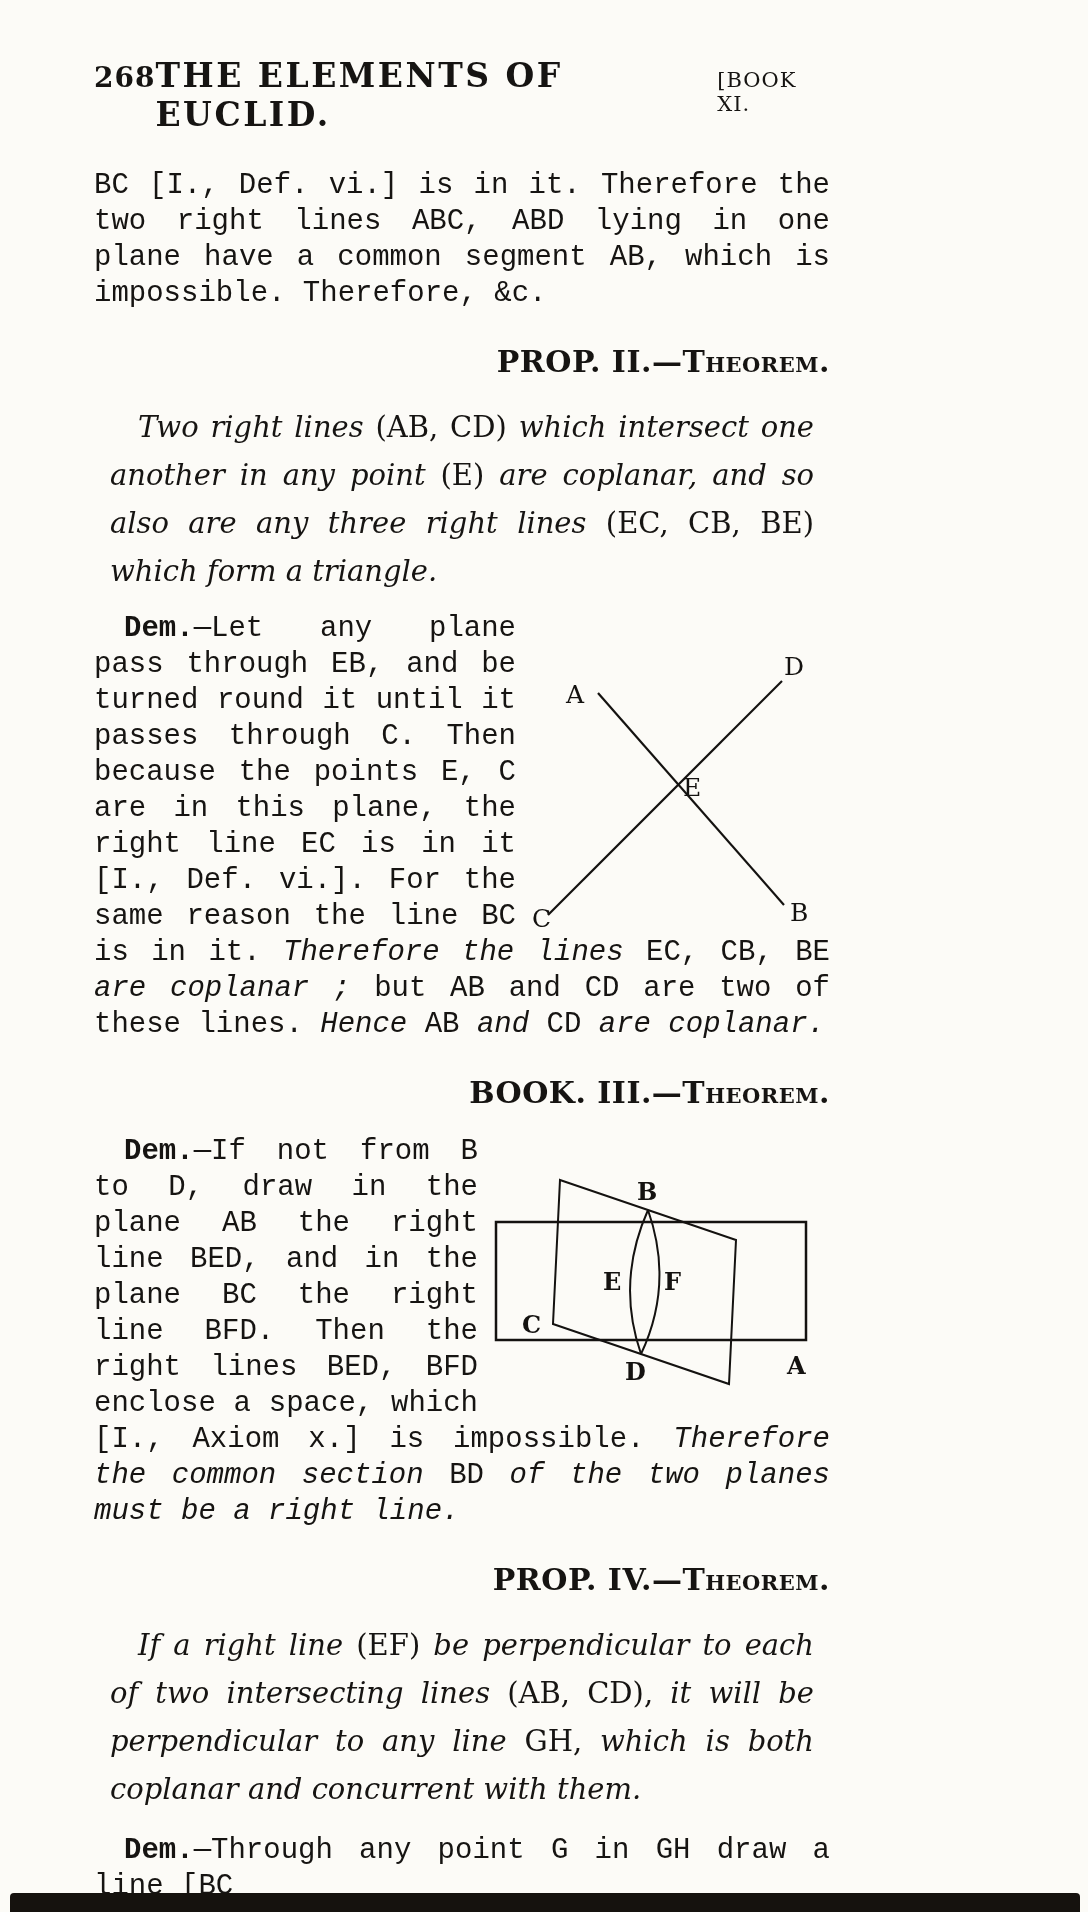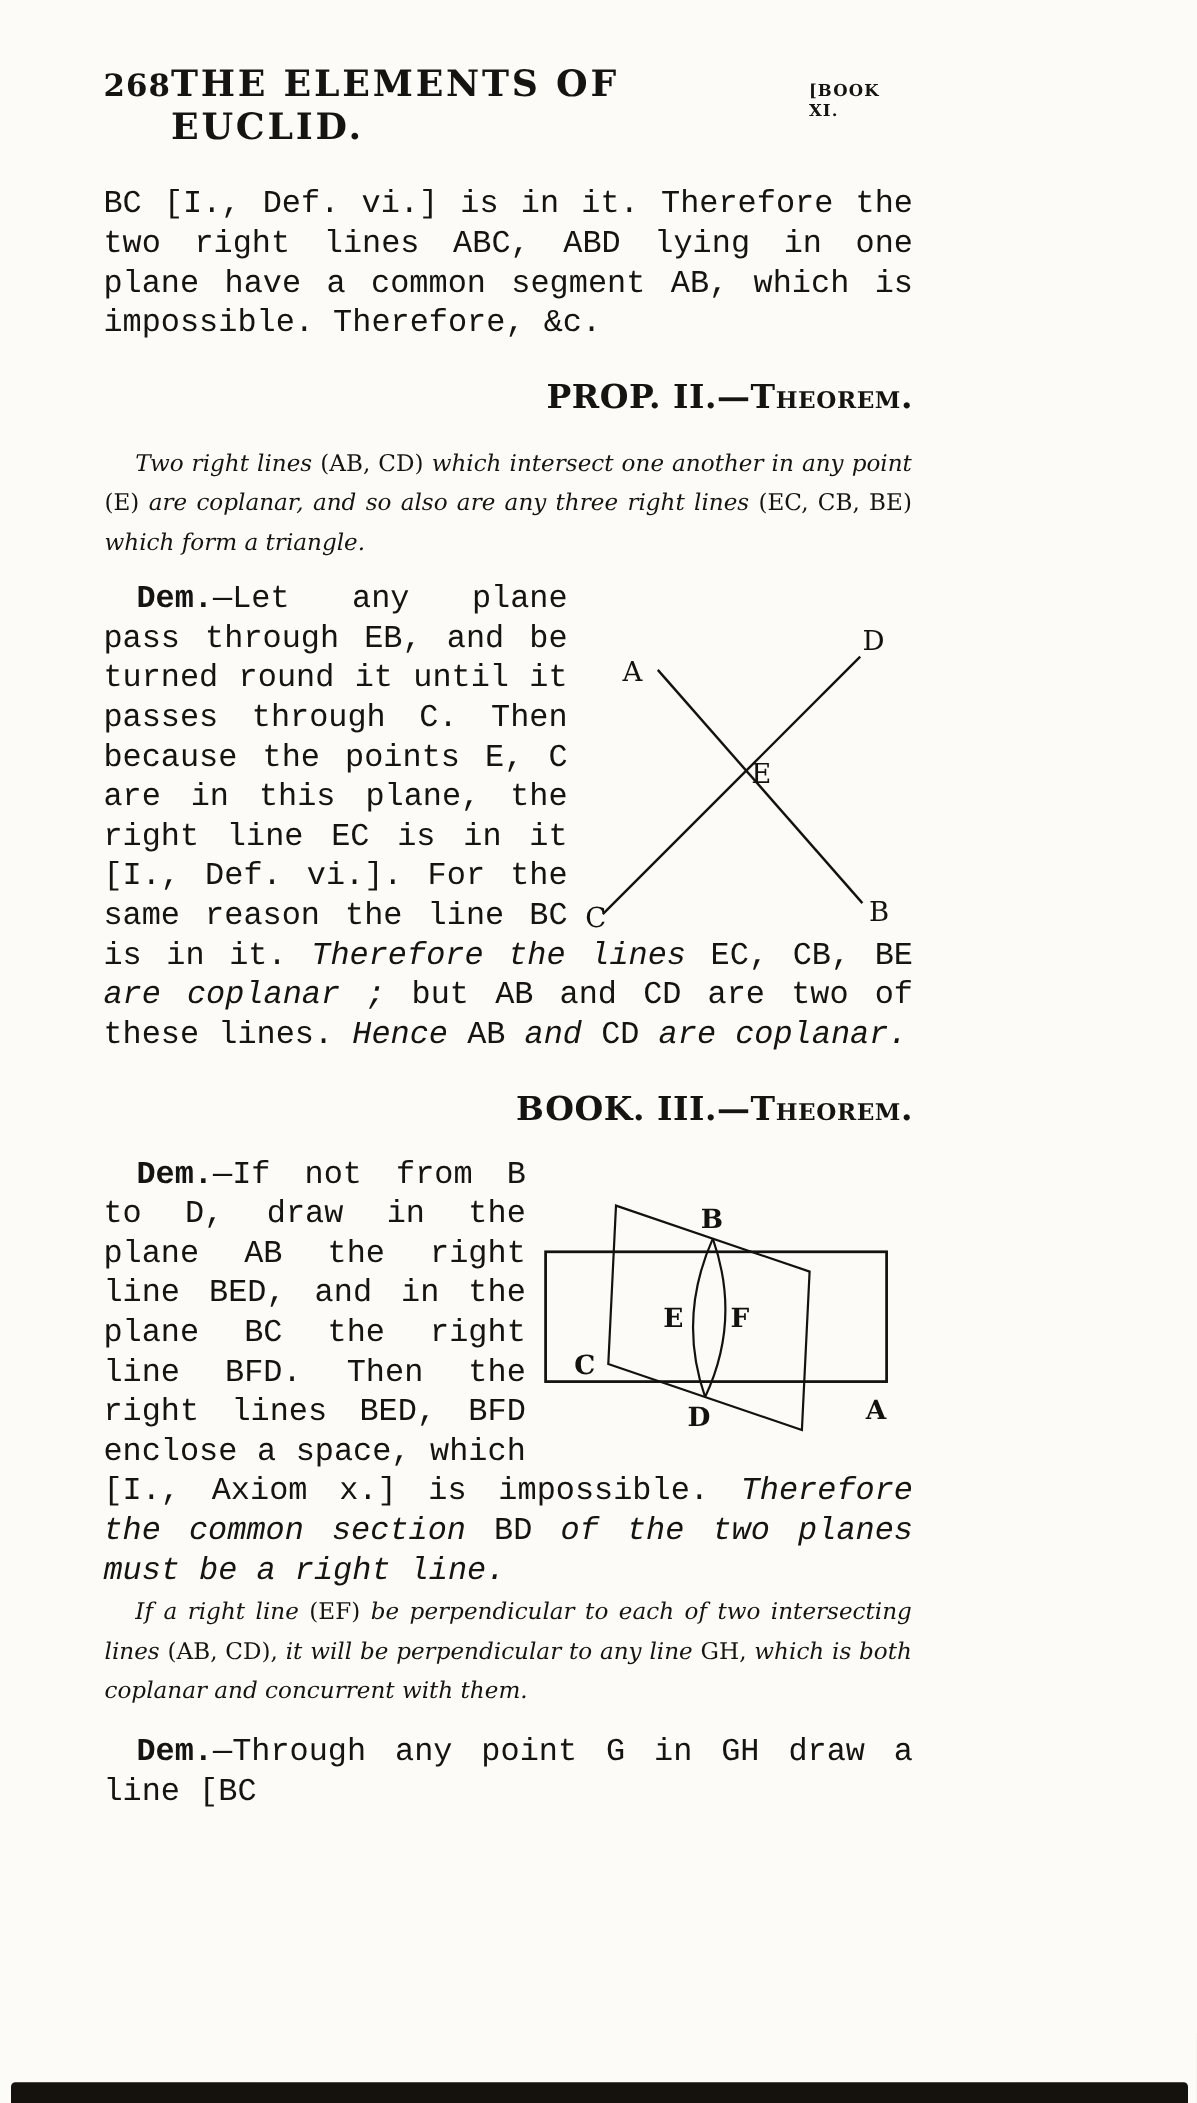--- a/index.html
+++ b/index.html
@@ -19,21 +19,21 @@
   .content { width: 736px; margin-left: 94px; }
 
   .header {
     display: flex;
     justify-content: space-between;
     align-items: baseline;
     padding-top: 56px;
   }
   .page-num { font-size: 28px; font-weight: bold; letter-spacing: 1px; }
   .running-title { font-size: 33px; font-weight: bold; letter-spacing: 2.5px; }
-  .book-ref { font-size: 15px; font-weight: bold; letter-spacing: 1px; }
+  .book-ref { font-size: 21px; font-weight: normal; letter-spacing: 1px; }
 
   .body-text {
     font-size: 29px;
     line-height: 36px;
     text-align: justify;
     hyphens: none;
     margin: 0;
     font-family: Liberation Mono, monospace;
   }
   .intro { margin-top: 34px; }
@@ -41,25 +41,25 @@
   .prop-heading {
     font-size: 30px;
     font-weight: bold;
     font-variant: small-caps;
     text-align: right;
     letter-spacing: 0.5px;
     margin: 32px 0 24px;
   }
 
   .enun {
-    font-size: 21px;
-    line-height: 36px;
+    font-size: 29px;
+    line-height: 48px;
     text-align: justify;
     text-indent: 28px;
-    margin: 1px;
+    margin: 16px;
   }
   .center-last { text-align-last: center; }
 
   .dem-wrap { margin-top: 16px; }
   .dem-wrap::after { content: ""; display: block; clear: both; }
   .indent { text-indent: 30px; }
 
   .seg-b { font-weight: bold; }
   .seg-i { font-style: italic; }
 
@@ -133,20 +133,21 @@
           <text x="113" y="118">E</text>
           <text x="174" y="118">F</text>
           <text x="32" y="161">C</text>
           <text x="135" y="208">D</text>
           <text x="297" y="202">A</text>
         </svg>
       </figure>
       <div class="body-text indent"><span class="seg-b">Dem.</span><span>—If not from B to D, draw in the plane AB the right line BED, and in the plane BC the right line BFD. Then the right lines BED, BFD enclose a space, which [I., Axiom x.] is impossible. </span><span class="seg-i">Therefore the common section </span><span>BD </span><span class="seg-i">of the two planes must be a right line.</span></div>
     </div>
 
+    <h2 class="prop-heading">PROP. IV.—Theorem.</h2>
 
     <p class="enun"><span class="seg-i">If a right line </span><span>(EF) </span><span class="seg-i">be perpendicular to each of two intersecting lines </span><span>(AB, CD), </span><span class="seg-i">it will be perpendicular to any line </span><span>GH, </span><span class="seg-i">which is both coplanar and concurrent with them.</span></p>
 
     <div class="body-text indent final-line"><span class="seg-b">Dem.</span><span>—Through any point G in GH draw a line [BC</span></div>
 
   </div>
 
   <div class="scan-bar"></div>
 </div>
 

